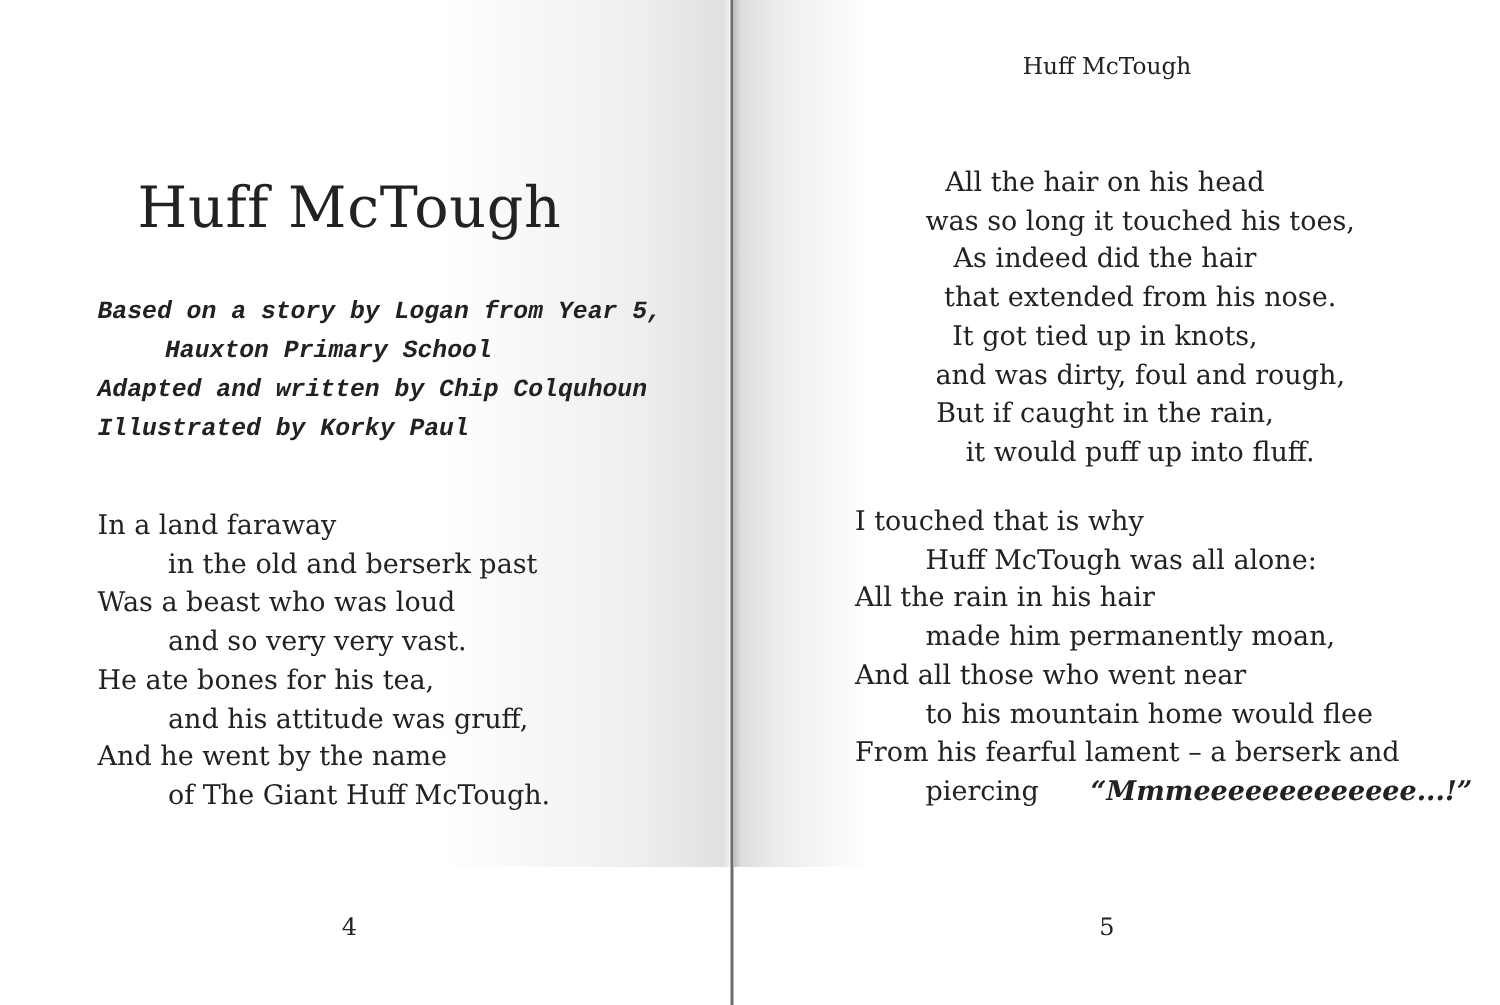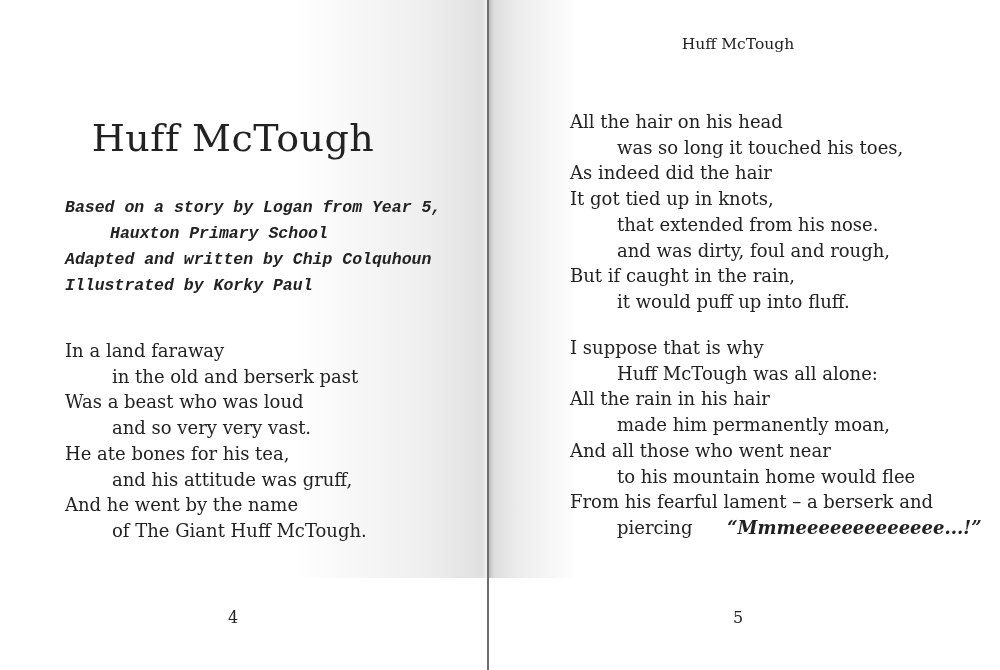--- a/index.html
+++ b/index.html
@@ -69,21 +69,21 @@
     font-size: 18px;
     line-height: 25.7px;
     white-space: nowrap;
   }
   .stanza .line.indent { padding-left: 47px; }
   .stanza-left { top: 338px; }
   .page-right .stanza,
   .page-right .credits,
   .page-right .running-header,
   .page-right .page-number { left: 81px; }
-  .stanza-r1 { top: 109px; }
+  .stanza-r1 { top: 109px; text-align: center; }
   .stanza-r2 { top: 335px; }
   .running-header {
     position: absolute;
     top: 34px;
     width: 336px;
     font-size: 15.5px;
     line-height: 20px;
     text-align: center;
   }
   .page-number {
@@ -127,28 +127,28 @@
   </div>
 
   <div class="spine"></div>
 
   <div class="page page-right">
     <div class="running-header">Huff McTough</div>
     <div class="stanza stanza-r1">
         <div class="line"><span>All the hair on his head</span></div>
         <div class="line indent"><span>was so long it touched his toes,</span></div>
         <div class="line"><span>As indeed did the hair</span></div>
+        <div class="line indent"><span>that extended from his nose.</span></div>
         <div class="line"><span>It got tied up in knots,</span></div>
-        <div class="line indent"><span>that extended from his nose.</span></div>
         <div class="line indent"><span>and was dirty, foul and rough,</span></div>
         <div class="line"><span>But if caught in the rain,</span></div>
         <div class="line indent"><span>it would puff up into fluff.</span></div>
       </div>
     <div class="stanza stanza-r2">
-        <div class="line"><span>I suppose that is why</span></div>
+        <div class="line"><span>I touched that is why</span></div>
         <div class="line indent"><span>Huff McTough was all alone:</span></div>
         <div class="line"><span>All the rain in his hair</span></div>
         <div class="line indent"><span>made him permanently moan,</span></div>
         <div class="line"><span>And all those who went near</span></div>
         <div class="line indent"><span>to his mountain home would flee</span></div>
         <div class="line"><span>From his fearful lament – a berserk and</span></div>
         <div class="line indent"><span>piercing </span><span class="em">“Mmmeeeeeeeeeeeee...!”</span></div>
       </div>
     <div class="page-number">5</div>
   </div>

